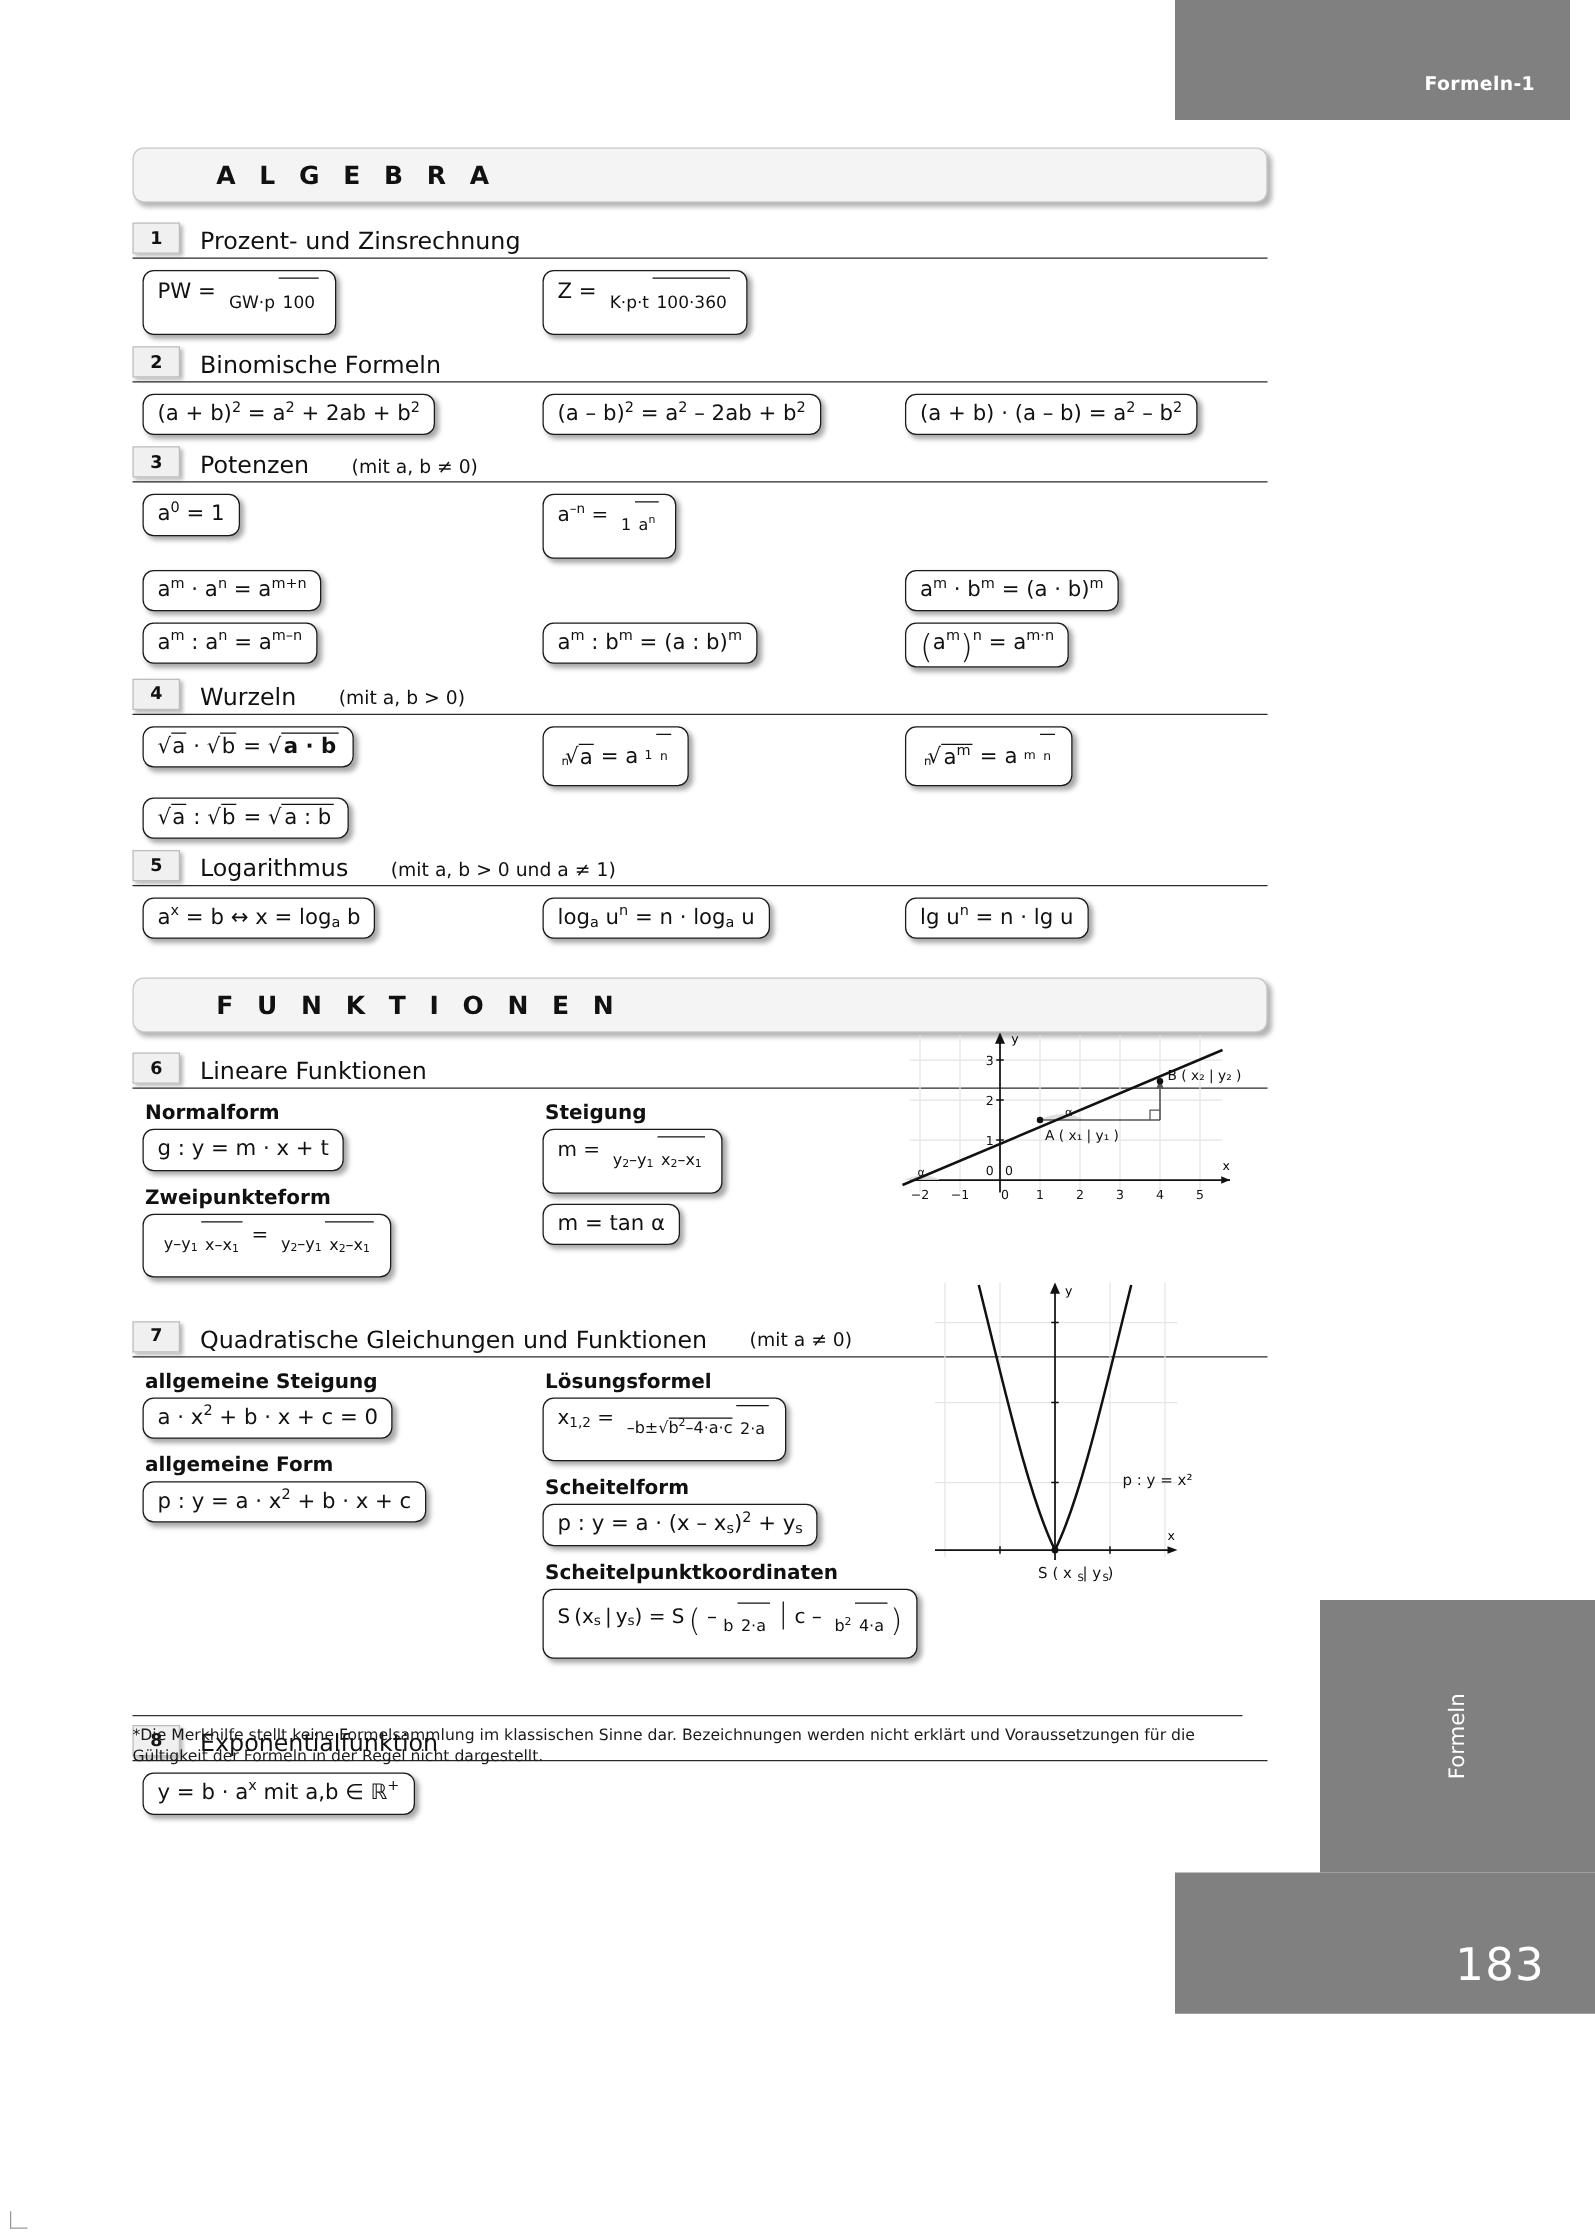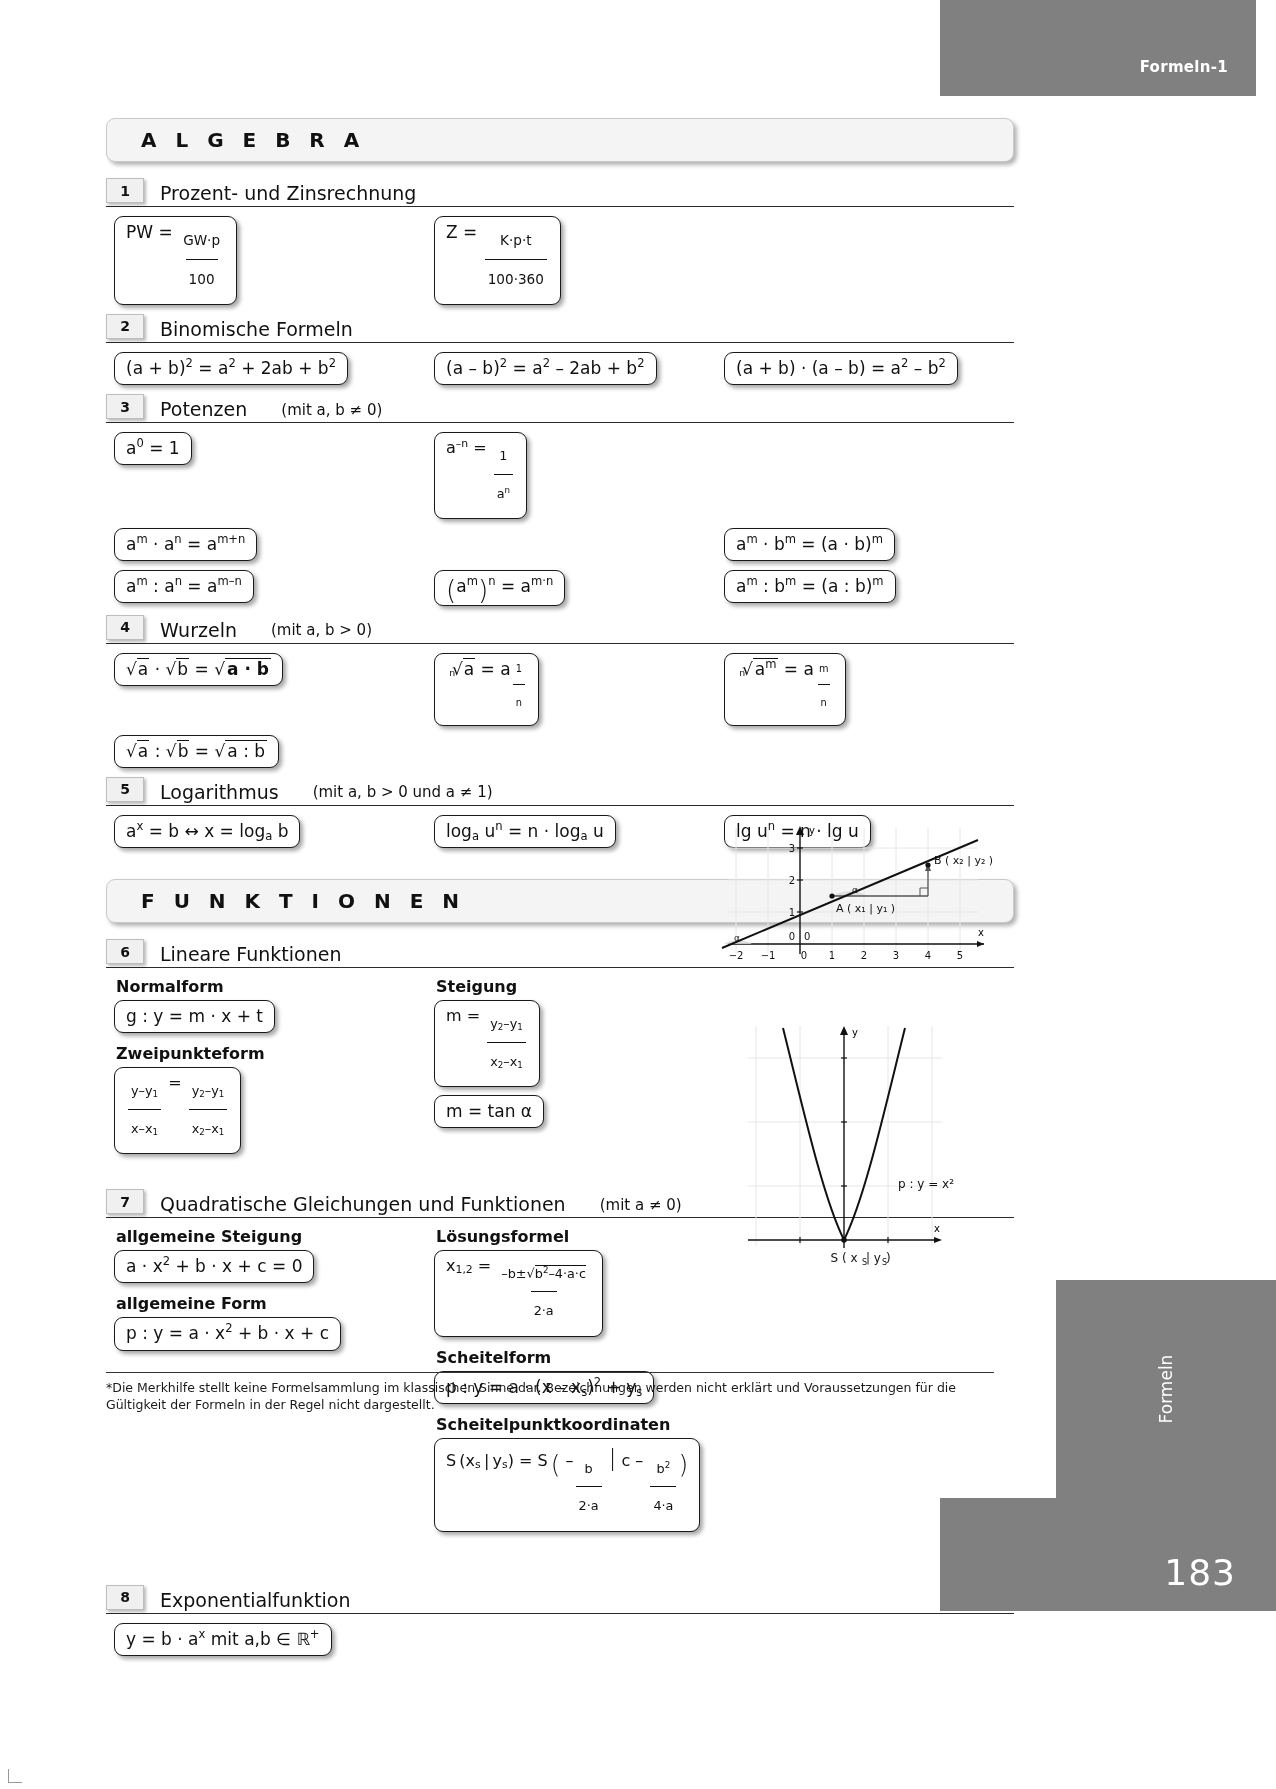--- a/index.html
+++ b/index.html
@@ -45,21 +45,21 @@
   }
 
   
   .content { position:absolute; left:106px; top:118px; width:908px; }
 
   
   .banner {
     position:relative; height:44px; margin-bottom:16px;
     background:#f4f4f4; border:1px solid #c9c9c9; border-radius:9px;
     box-shadow:3px 3px 4px rgba(0,0,0,.30);
-    display:flex; align-items:center;
+    display:flex; align-items:center;padding-left:32px;
   }
   .banner span {
     padding-left:34px; font-weight:bold; font-size:20px; letter-spacing:6px;
   }
 
   
   .sec {
     position:relative; display:flex; align-items:flex-end;
     border-bottom:1.4px solid #2a2a2a; padding-bottom:3px; margin-bottom:9px;
   }
@@ -83,22 +83,22 @@
     box-shadow:3px 3px 4px rgba(0,0,0,.35);
     padding:5px 11px; font-size:17px; line-height:1.25;
     white-space:nowrap; margin-left:8px;
   }
   .fbox.sm { font-size:16px; }
 
   
   sup { font-size:.68em; vertical-align:super; line-height:0; }
   sub { font-size:.68em; vertical-align:-.22em; line-height:0; }
   .frac {
-    display:inline-flex; flex-direction:column; align-items:center;
-    vertical-align:-0.55em; margin:0 2px; font-size:.8em; line-height:1.12;gap:10px;
+    display:inline-flex; flex-direction:row; align-items:center;
+    vertical-align:-0.55em; margin:0 2px; font-size:.8em; line-height:1.12;
   }
   .frac .nu { padding:0 3px; }
   .frac .de { padding:12px 3px; border-top:1.2px solid #111; }
   .idx { font-size:.55em; position:relative; top:.15em; right:-.35em; }
   .bigparen { font-size:1.55em; line-height:.7; vertical-align:-.28em; font-weight:300; }
 
   
   .sublabel { font-weight:bold; font-size:16px; margin:0 0 4px 10px; }
   .sublabel.pad { margin-top:11px; }
 
@@ -194,24 +194,24 @@
     <div class="cell"></div>
     <div class="cell">
       <span class="fbox">a<sup>m</sup> · b<sup>m</sup> = (a · b)<sup>m</sup></span>
     </div>
   </div>
   <div class="row">
     <div class="cell">
       <span class="fbox">a<sup>m</sup> : a<sup>n</sup> = a<sup>m–n</sup></span>
     </div>
     <div class="cell">
+      <span class="fbox">a<sup>m</sup> : b<sup>m</sup> = (a : b)<sup>m</sup></span>
+    </div>
+    <div class="cell">
       <span class="fbox"><span class="bigparen">(</span>a<sup>m</sup><span class="bigparen">)</span><sup>n</sup> = a<sup>m·n</sup></span>
-    </div>
-    <div class="cell">
-      <span class="fbox">a<sup>m</sup> : b<sup>m</sup> = (a : b)<sup>m</sup></span>
     </div>
   </div>
 
   <div class="sec">
     <div class="num">4</div>
     <div class="title">Wurzeln</div>
     <div class="cond">(mit a, b &gt; 0)</div>
   </div>
   <div class="row">
     <div class="cell">

